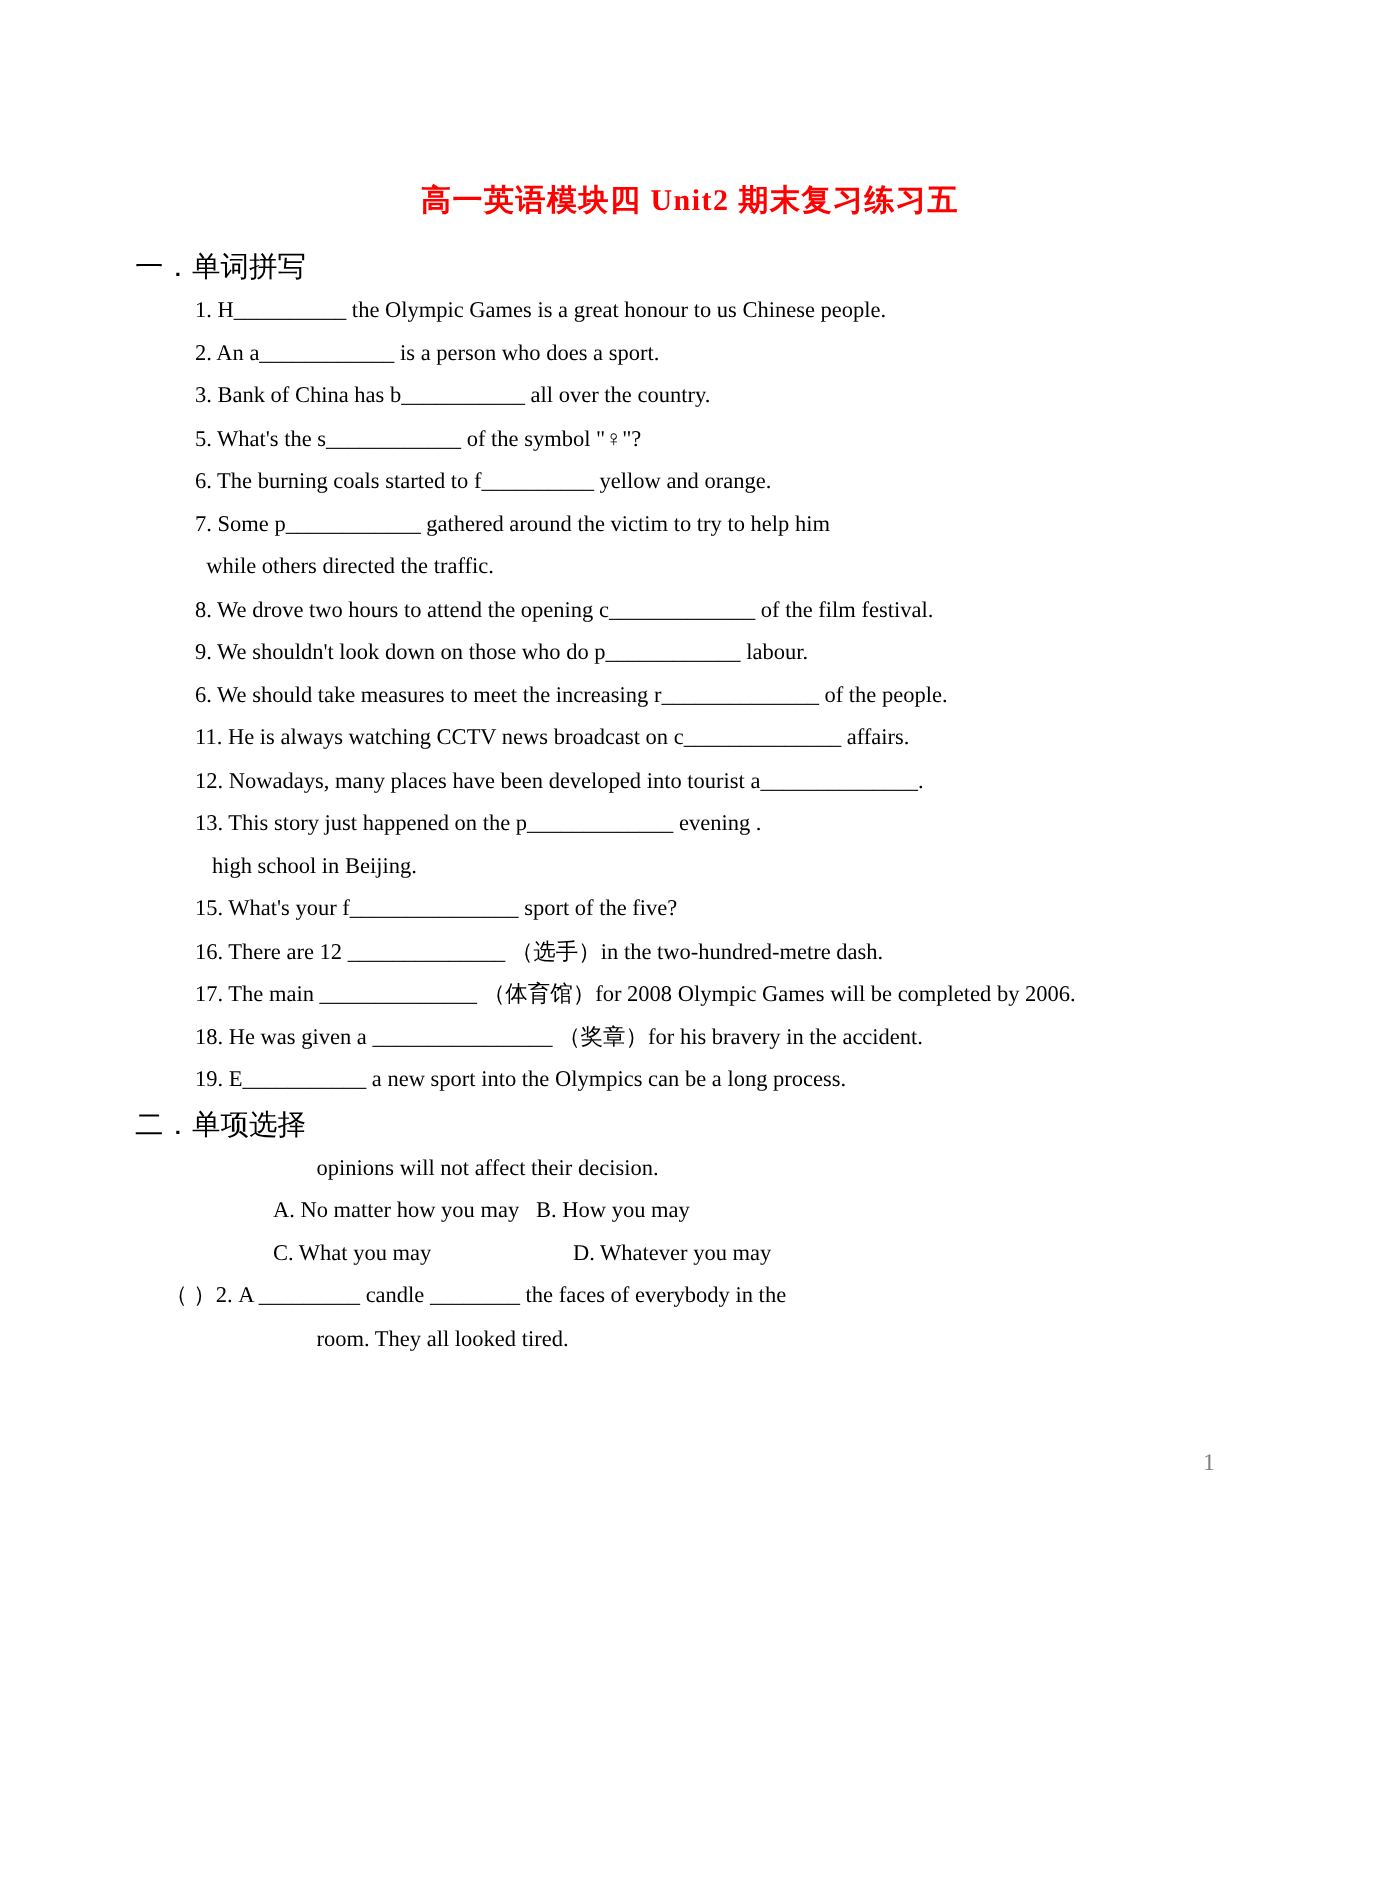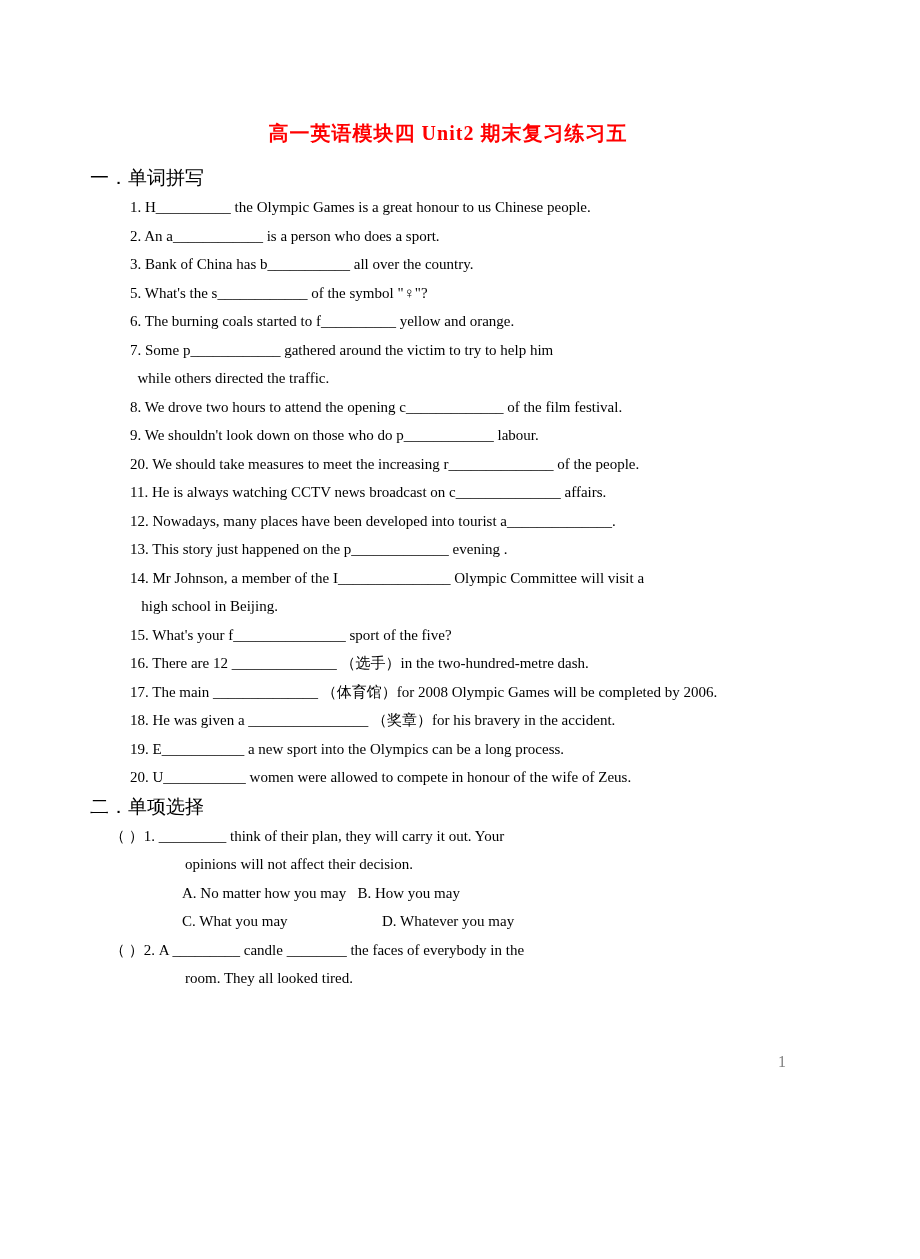--- a/index.html
+++ b/index.html
@@ -5,21 +5,21 @@
   body {
     margin: 0;
     padding: 0;
     background: #ffffff;
     font-family: "SimSun", "宋体", serif;
     font-size: 15px;
     color: #000000;
     width: 920px;
   }
   .page {
-    padding: 120px 114px 40px 90px;
+    padding: 120px 90px 40px 90px;
     box-sizing: border-box;
   }
   .title {
     text-align: center;
     color: #ff0000;
     font-weight: bold;
     font-size: 20px;
     font-family: "SimSun", "宋体", serif;
     margin-bottom: 18px;
     letter-spacing: 1px;
@@ -33,21 +33,21 @@
   }
   .item {
     line-height: 1.9;
     text-align: justify;
     text-justify: inter-ideograph;
   }
   .mc-wrap {
     margin-left: 20px;
   }
   .mc-stem {
-    margin-left: 75px;
+    margin-left: 101px;
     line-height: 1.9;
     text-align: justify;
   }
   .mc-opts {
     margin-left: 72px;
     line-height: 1.9;
   }
   .mc-row {
     line-height: 1.9;
   }
@@ -72,41 +72,36 @@
   <div class="q-list">
     <div class="item">1. H__________ the Olympic Games is a great honour to us Chinese people.</div>
     <div class="item">2. An a____________ is a person who does a sport.</div>
     <div class="item">3. Bank of China has b___________ all over the country.</div>
     <div class="item">5. What's the s____________ of the symbol "♀"?</div>
     <div class="item">6. The burning coals started to f__________ yellow and orange.</div>
     <div class="item">7. Some p____________ gathered around the victim to try to help him</div>
     <div class="item" style="white-space:pre;">  while others directed the traffic.</div>
     <div class="item">8. We drove two hours to attend the opening c_____________ of the film festival.</div>
     <div class="item">9. We shouldn't look down on those who do p____________ labour.</div>
-    <div class="item">20. We should take measures to meet the increasing r______________ of the people.</div>
+    <div class="item">6. We should take measures to meet the increasing r______________ of the people.</div>
     <div class="item">11. He is always watching CCTV news broadcast on c______________ affairs.</div>
     <div class="item">12. Nowadays, many places have been developed into tourist a______________.</div>
     <div class="item">13. This story just happened on the p_____________ evening .</div>
-    <div class="item">14. Mr Johnson, a member of the I_______________ Olympic Committee will visit a</div>
     <div class="item" style="white-space:pre;">   high school in Beijing.</div>
     <div class="item">15. What's your f_______________ sport of the five?</div>
     <div class="item">16. There are 12 ______________ （选手）in the two-hundred-metre dash.</div>
     <div class="item">17. The main ______________ （体育馆）for 2008 Olympic Games will be completed by 2006.</div>
     <div class="item">18. He was given a ________________ （奖章）for his bravery in the accident.</div>
     <div class="item">19. E___________ a new sport into the Olympics can be a long process.</div>
-    <div class="item">20. U___________ women were allowed to compete in honour of the wife of Zeus.</div>
   </div>
 
   <div class="section-head">二．单项选择</div>
 
   <div class="mc-wrap">
 
-    <div class="mc-row">
-      <span>（   ）1. </span><span>_________ think of their plan, they will carry it out. Your</span>
-    </div>
     <div class="mc-stem">opinions will not affect their decision.</div>
     <div class="mc-opts">
       <span style="display:inline-block;">A. No matter how you may</span>&nbsp;&nbsp;&nbsp;<span>B. How you may</span>
     </div>
     <div class="mc-opts">
       <span style="display:inline-block;width:200px;">C. What you may</span><span>D. Whatever you may</span>
     </div>
 
     <div class="mc-row">
       <span>（   ）2. </span><span>A _________ candle ________ the faces of everybody in the</span>

